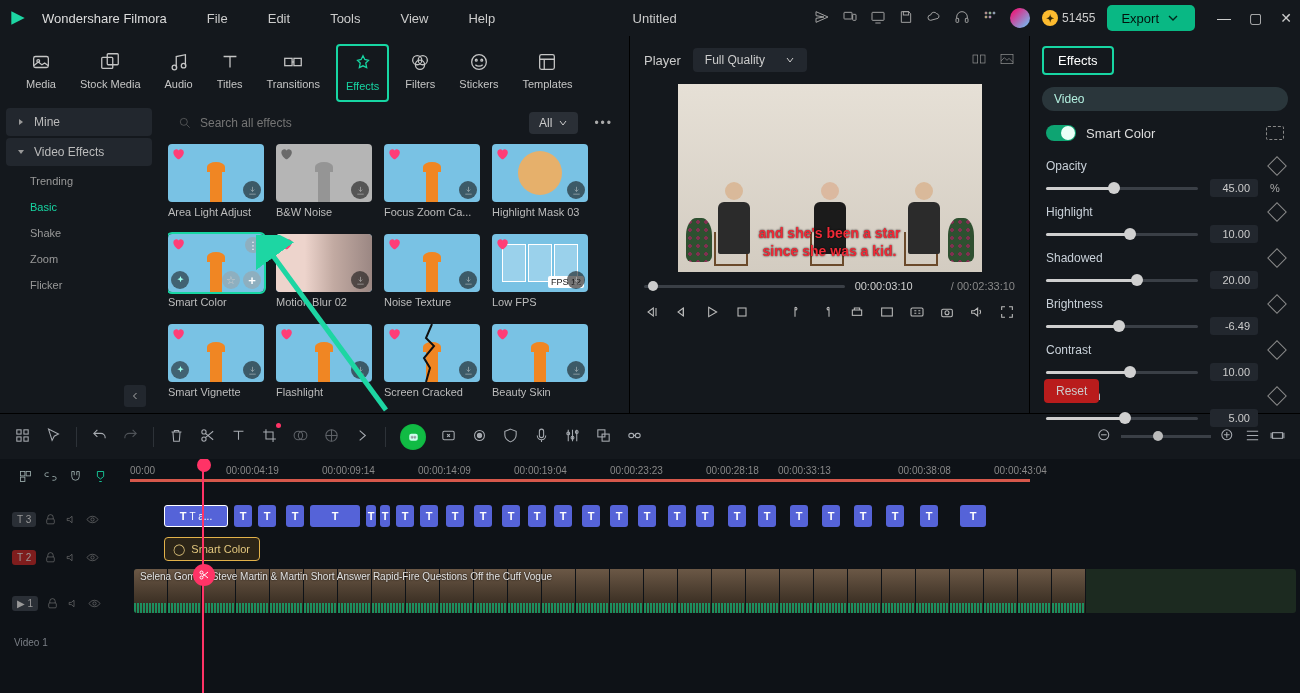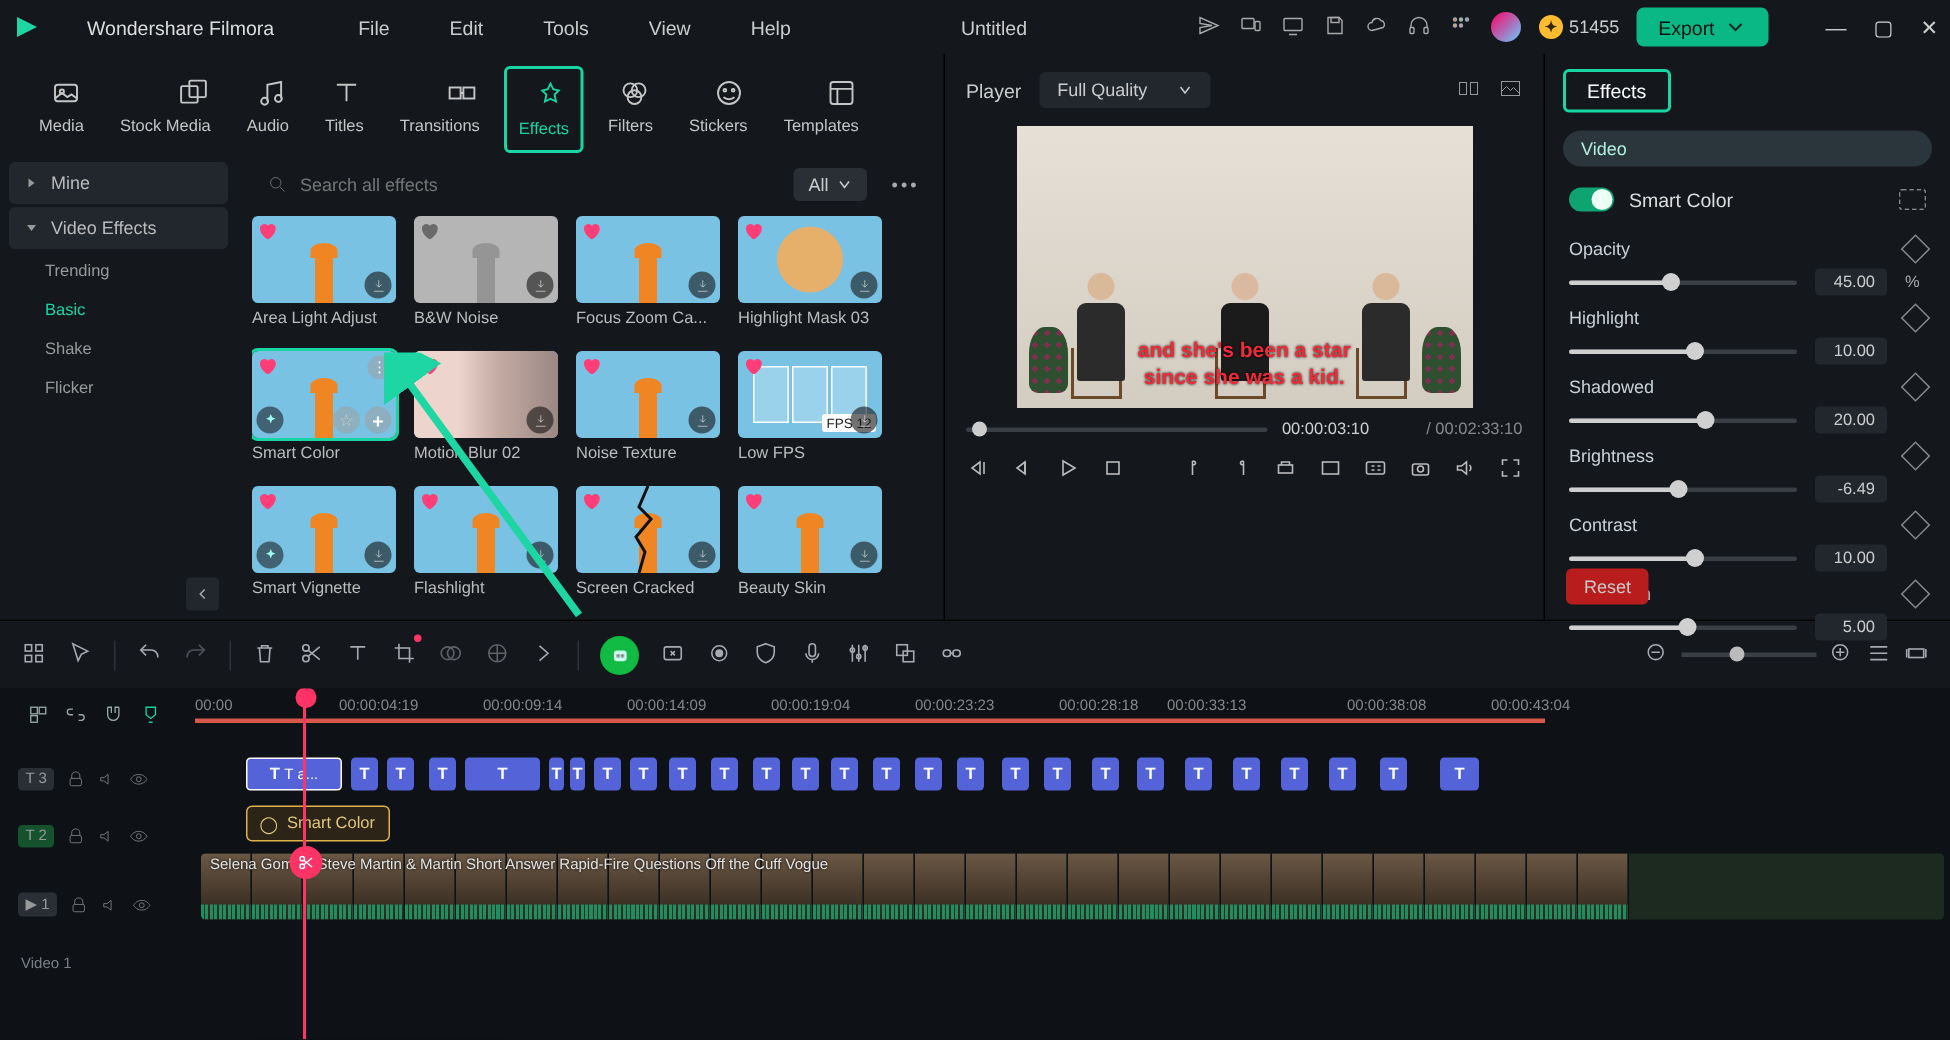--- a/index.html
+++ b/index.html
@@ -1,36 +1,36 @@
 <!DOCTYPE html>
 <html><head>
 <meta charset="utf-8">
 <style>
   * { box-sizing: border-box; margin: 0; padding: 0; font-family: -apple-system, "Segoe UI", Arial, sans-serif; }
   body { background: #0d1117; color: #c9d1d9; width: 1300px; height: 693px; overflow: hidden; position: relative; font-size: 12px; }
-  .title-bar { height: 36px; background: #14181d; display: flex; align-items: center; padding: 0 8px; gap: 30px; }
+  .title-bar { height: 36px; background: #14181d; display: flex; align-items: center; padding: 0 8px; gap: 14px; }
   .logo { width: 20px; height: 20px; display: inline-flex; align-items: center; justify-content: center; }
   .app-name { font-size: 13px; color: #ddd; font-weight: 500; }
   .menu-items { display: flex; gap: 22px; margin-left: 8px; }
   .menu-items span { cursor: pointer; color: #ccc; font-size: 13px; padding-left: 18px; }
   .doc-title { flex: 1; text-align: center; color: #ccc; font-size: 13px; }
   .title-icons { display: flex; align-items: center; gap: 12px; }
   .title-icons svg, .icon-btn svg { width: 16px; height: 16px; stroke: #aaa; stroke-width: 1.4; fill: none; }
   .coin { display: flex; align-items: center; gap: 4px; color: #ccc; font-size: 12px; }
   .coin .c { width: 16px; height: 16px; background: #fdbb2f; border-radius: 50%; display: flex; align-items: center; justify-content: center; font-size: 10px; color: #32270a; font-weight: 700; }
   .avatar { width: 20px; height: 20px; border-radius: 50%; background: linear-gradient(135deg,#f06,#6cf); }
   .export-btn { background: #09b884; color: #02130d; padding: 5px 14px; border-radius: 5px; display: flex; align-items: center; gap: 6px; font-size: 13px; font-weight: 500; }
   .win-ctrls { display: flex; gap: 18px; margin-left: 8px; }
   .win-ctrls span { color: #ccc; cursor: pointer; font-size: 14px; }
 
   .workspace { display: flex; height: 377px; }
   .left-pane { width: 630px; background: #14181d; display: flex; flex-direction: column; border-right: 1px solid #000; }
 
   .tool-tabs { display: flex; padding: 8px 18px 0; gap: 8px; }
-  .tool-tab { display: flex; flex-direction: column; align-items: flex-end; gap: 4px; padding: 6px 8px 8px; border-radius: 4px; color: #c5c5c5; cursor: pointer; }
+  .tool-tab { display: flex; flex-direction: column; align-items: center; gap: 4px; padding: 6px 8px 8px; border-radius: 4px; color: #c5c5c5; cursor: pointer; }
   .tool-tab.active { border: 2px solid #17d6a3; color: #17d6a3; }
   .tool-tab .ti { width: 24px; height: 24px; display: flex; align-items: center; justify-content: center; }
   .tool-tab .ti svg { width: 22px; height: 22px; stroke: currentColor; fill: none; stroke-width: 1.4; }
   .tool-tab span { font-size: 11px; }
 
   .browser { display: flex; flex: 1; min-height: 0; }
   .sidebar { width: 158px; padding: 6px 6px; display: flex; flex-direction: column; gap: 2px; position: relative; }
   .side-item { padding: 7px 10px; border-radius: 4px; color: #bbb; display: flex; align-items: center; gap: 8px; cursor: pointer; font-size: 12px; }
   .side-item.top { background: #22272e; }
   .side-sub { padding: 7px 10px 7px 24px; color: #999; cursor: pointer; font-size: 11px; border-radius: 4px; }
@@ -308,20 +308,21 @@
         <div class="side-item top">
           <svg width="10" height="10" viewBox="0 0 10 10">
               <path d="M2 3l3 4 3-4z" fill="#999"></path>
             </svg>
           <span>Video Effects</span>
         </div>
         <div id="side-subs">
             <div class="side-sub">Trending</div>
             <div class="side-sub active">Basic</div>
             <div class="side-sub">Shake</div>
+            <div class="side-sub">Zoom</div>
             <div class="side-sub">Flicker</div>
           </div>
         <div class="side-collapse">
           <svg width="12" height="12" viewBox="0 0 24 24">
               <path d="M15 6l-6 6 6 6" stroke="#aaa" fill="none" stroke-width="2"></path>
             </svg>
         </div>
       </div>
 
       <div class="grid-area">
@@ -863,21 +864,21 @@
         </svg>
       <svg width="13" height="13" viewBox="0 0 24 24" stroke="#888" fill="none">
           <path d="M4 10v4h4l5 4V6l-5 4z"></path>
         </svg>
       <svg width="13" height="13" viewBox="0 0 24 24" stroke="#888" fill="none">
           <circle cx="12" cy="12" r="3"></circle>
           <path d="M2 12s3-6 10-6 10 6 10 6-3 6-10 6-10-6-10-6z"></path>
         </svg>
     </div>
     <div class="track-head">
-      <span style="background:#14532d;padding:2px 5px;border-radius:3px">T 2</span>
+      <span style="background:#7f1d1d;padding:2px 5px;border-radius:3px">T 2</span>
       <svg width="13" height="13" viewBox="0 0 24 24" stroke="#888" fill="none">
           <path d="M7 11V8a5 5 0 0110 0v3"></path>
           <rect x="5" y="11" width="14" height="9" rx="2"></rect>
         </svg>
       <svg width="13" height="13" viewBox="0 0 24 24" stroke="#888" fill="none">
           <path d="M4 10v4h4l5 4V6l-5 4z"></path>
         </svg>
       <svg width="13" height="13" viewBox="0 0 24 24" stroke="#888" fill="none">
           <circle cx="12" cy="12" r="3"></circle>
           <path d="M2 12s3-6 10-6 10 6 10 6-3 6-10 6-10-6-10-6z"></path>

